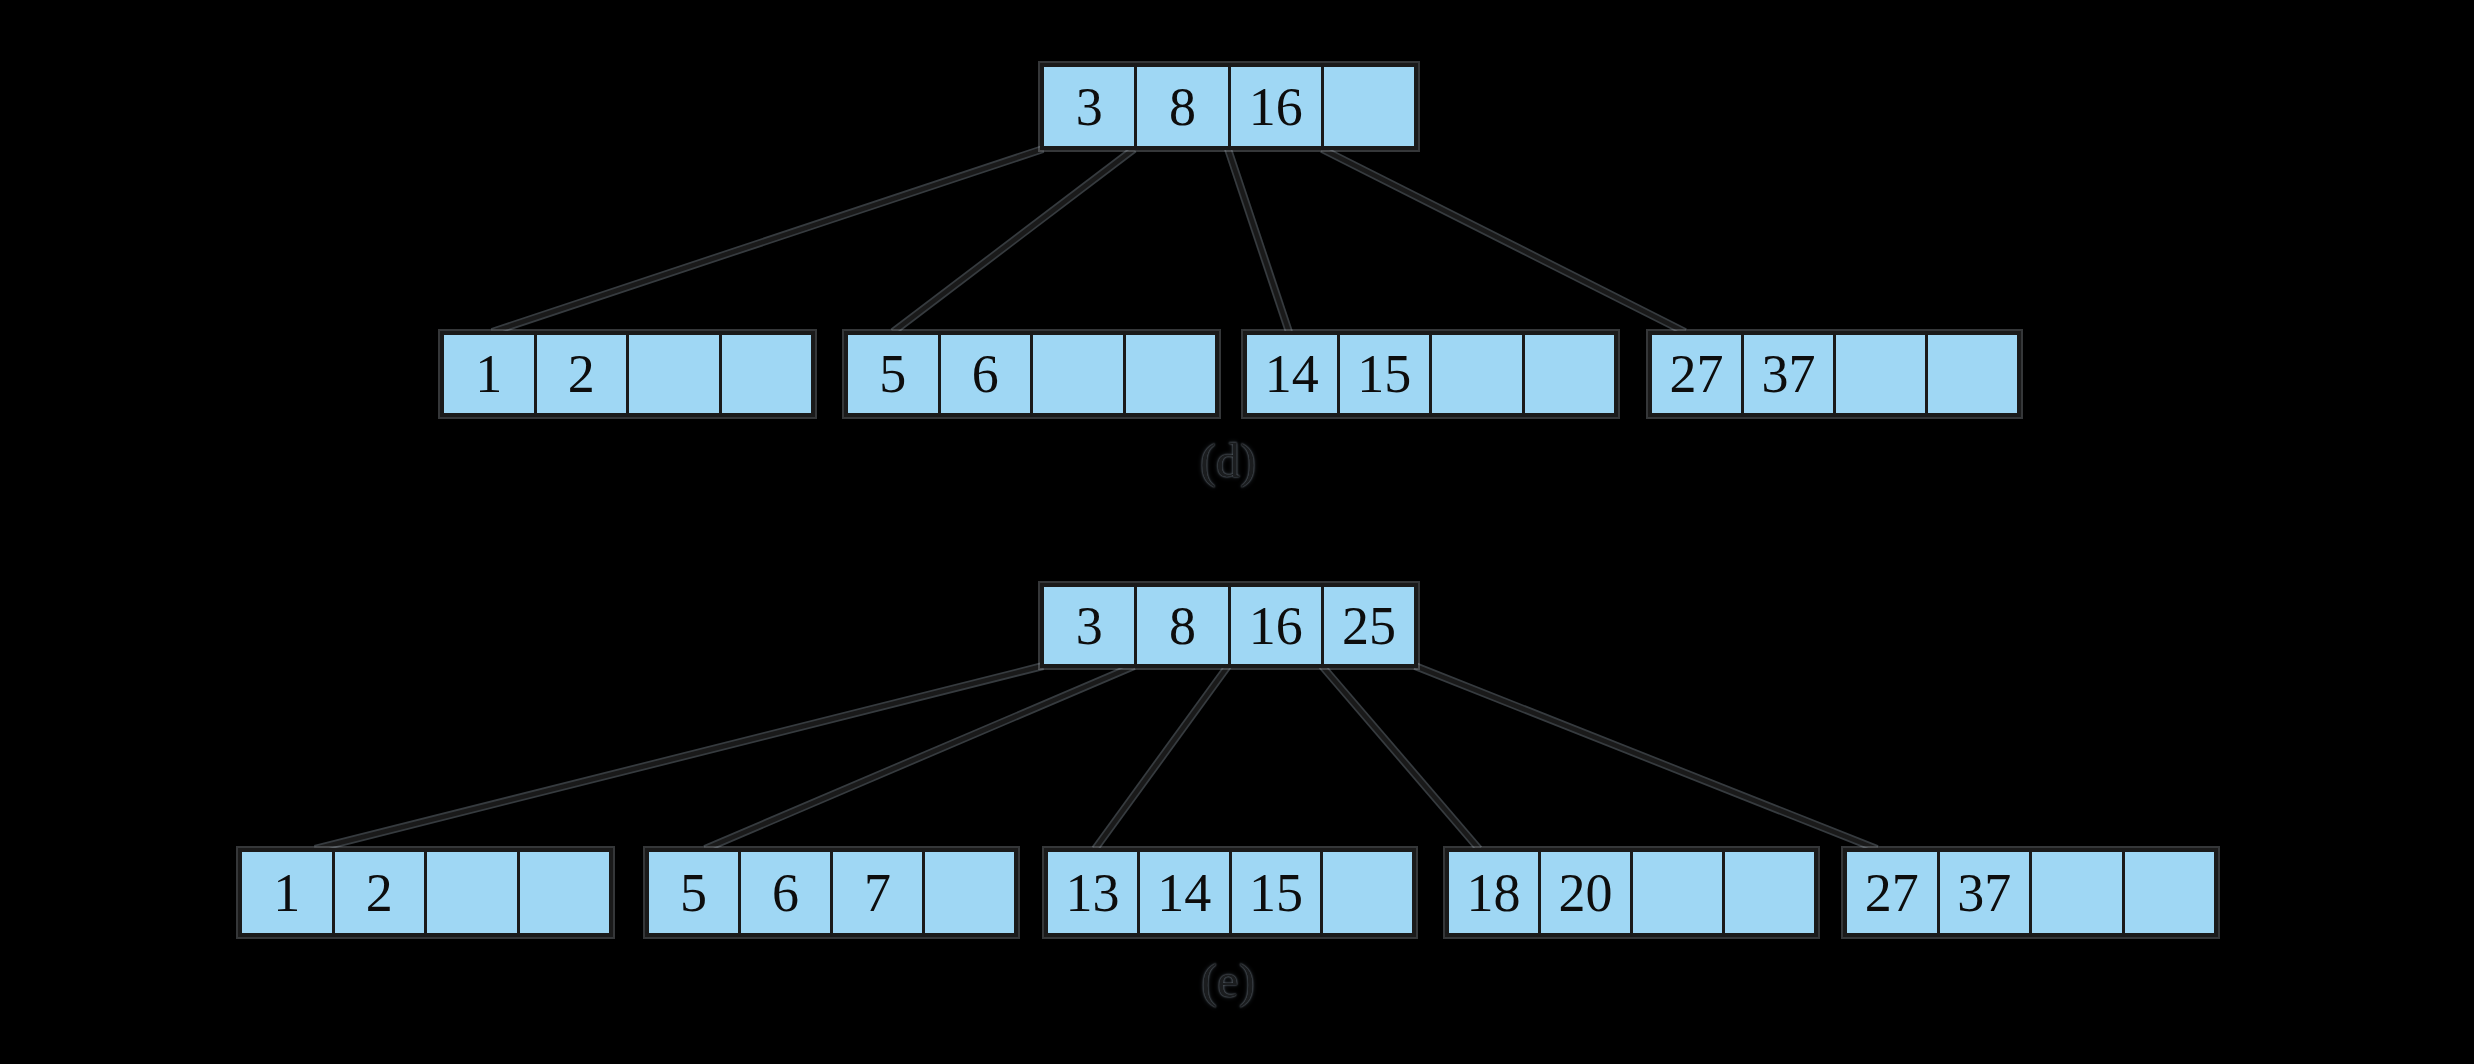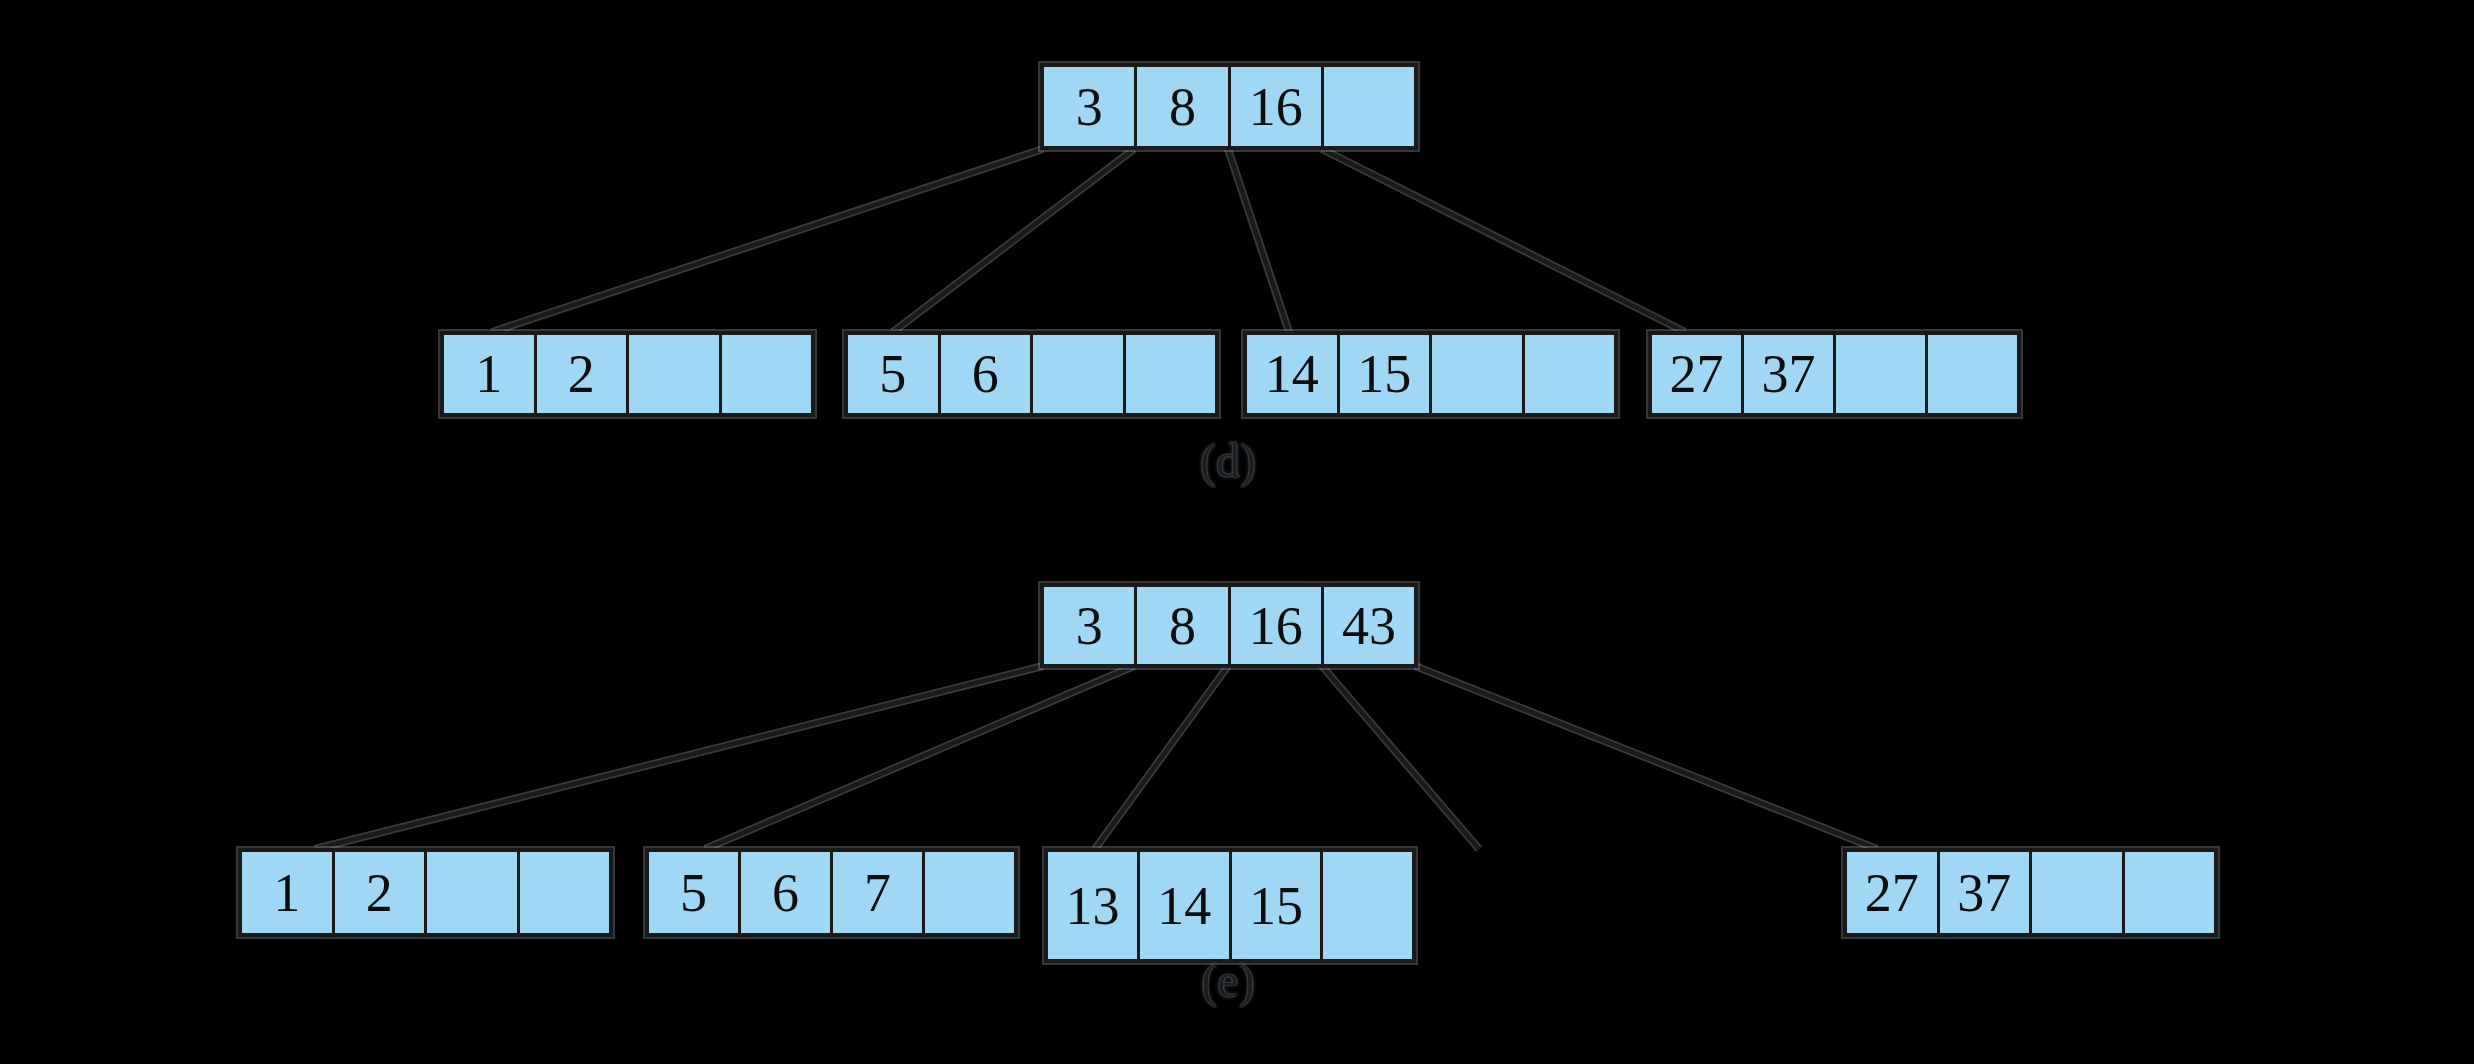--- a/index.html
+++ b/index.html
@@ -163,21 +163,21 @@
       <div class="cell">
         <span class="val">3</span>
       </div>
       <div class="cell">
         <span class="val">8</span>
       </div>
       <div class="cell">
         <span class="val">16</span>
       </div>
       <div class="cell">
-        <span class="val">43</span>
+        <span class="val">25</span>
       </div>
     </div>
     <div class="node" style="left: 238px; top: 848px; width: 375px; height: 89px;">
       <div class="cell">
         <span class="val">1</span>
       </div>
       <div class="cell">
         <span class="val">2</span>
       </div>
       <div class="cell">
@@ -194,29 +194,43 @@
       <div class="cell">
         <span class="val">6</span>
       </div>
       <div class="cell">
         <span class="val">7</span>
       </div>
       <div class="cell">
         <span class="val"></span>
       </div>
     </div>
-    <div class="node" style="left: 1044px; top: 848px; width: 372px; height: 115px;">
+    <div class="node" style="left: 1044px; top: 848px; width: 372px; height: 89px;">
       <div class="cell">
         <span class="val">13</span>
       </div>
       <div class="cell">
         <span class="val">14</span>
       </div>
       <div class="cell">
         <span class="val">15</span>
+      </div>
+      <div class="cell">
+        <span class="val"></span>
+      </div>
+    </div>
+    <div class="node" style="left: 1445px; top: 848px; width: 373px; height: 89px;">
+      <div class="cell">
+        <span class="val">18</span>
+      </div>
+      <div class="cell">
+        <span class="val">20</span>
+      </div>
+      <div class="cell">
+        <span class="val"></span>
       </div>
       <div class="cell">
         <span class="val"></span>
       </div>
     </div>
     <div class="node" style="left: 1843px; top: 848px; width: 375px; height: 89px;">
       <div class="cell">
         <span class="val">27</span>
       </div>
       <div class="cell">

